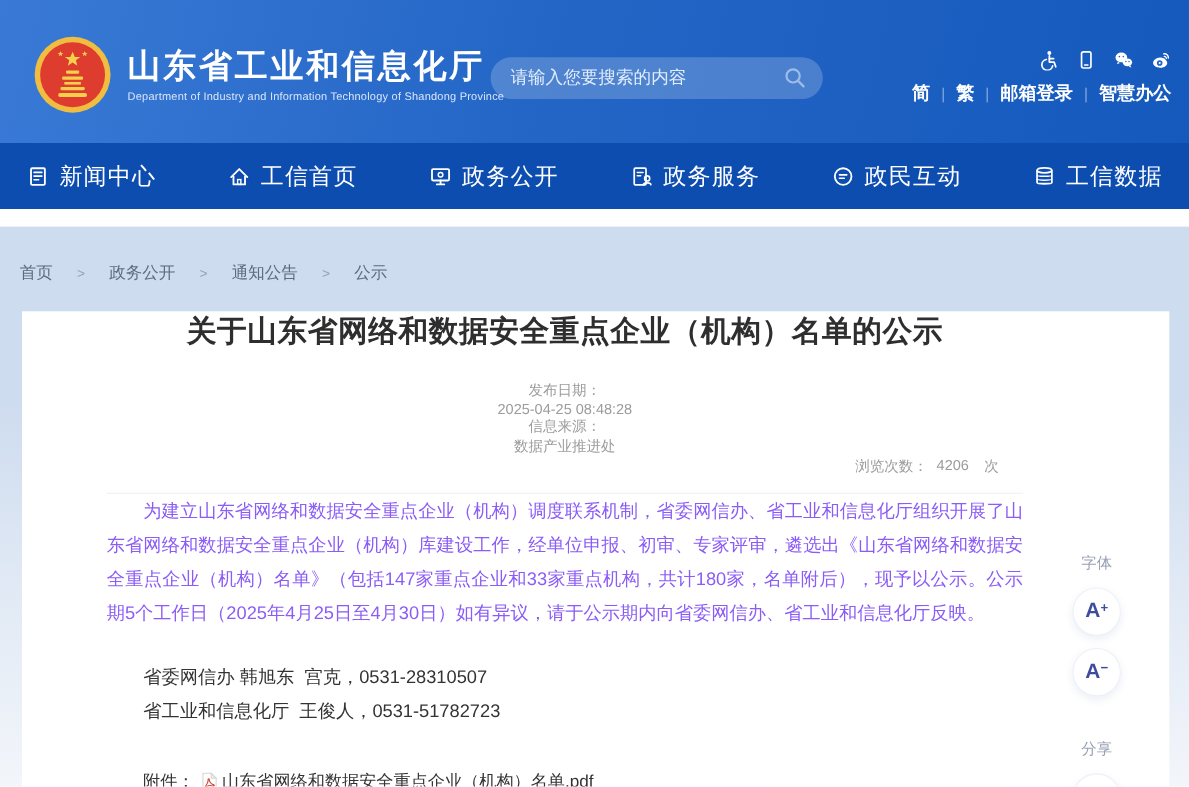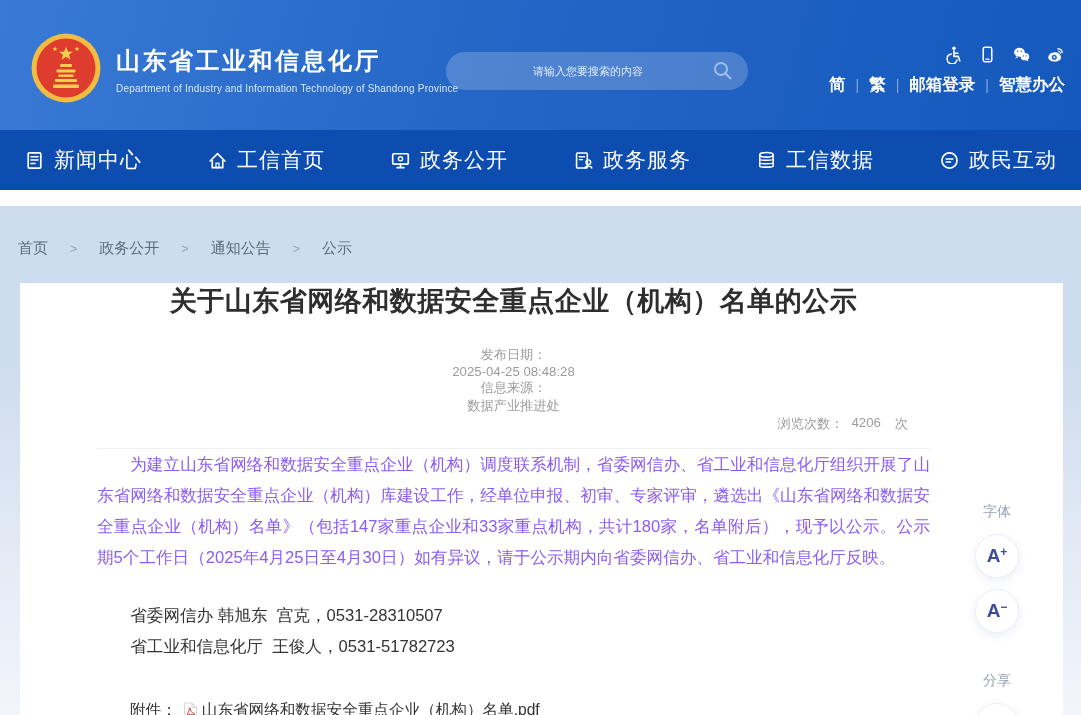--- a/index.html
+++ b/index.html
@@ -5,26 +5,26 @@
   * { margin:0; padding:0; box-sizing:border-box; }
   html,body { width:1081px; height:715px; overflow:hidden; }
   body { font-family:"Liberation Sans","DejaVu Sans",sans-serif; background:#fff; }
   .page { position:relative; width:1081px; height:715px; overflow:hidden; }
 
   
   .header { position:relative; height:130px;
     background:linear-gradient(105deg,#3a7ad6 0%,#2466c6 45%,#1559bd 100%); }
   .emblem { position:absolute; left:30px; top:32px; width:72px; height:72px; }
   .title-block { position:absolute; left:116px; top:44px; color:#fff; }
-  .site-title { font-size:24px; font-weight:bold; letter-spacing:2.5px; line-height:34px; }
+  .site-title { font-size:30px; font-weight:bold; letter-spacing:2.5px; line-height:34px; }
   .site-subtitle { margin-top:5px; font-size:10px; color:#d9e6f9; letter-spacing:.2px; }
   .search-box { position:absolute; left:446px; top:52px; width:302px; height:38px;
     background:rgba(255,255,255,.20); border-radius:19px; display:flex; align-items:center; padding:0 14px 0 18px; }
   .search-box input { flex:1; background:transparent; border:none; outline:none;
-    font-size:11px; color:#fff; font-family:inherit;text-align:center; }
+    font-size:16px; color:#fff; font-family:inherit; }
   .search-box input::placeholder { color:#e2edfb; }
   .search-btn { width:22px; height:22px; cursor:pointer; flex:0 0 auto; }
   .utility { position:absolute; right:16px; top:44px; width:235px; text-align:right; }
   .util-icons { display:flex; justify-content:flex-end; gap:15px; align-items:center; height:20px; }
   .util-icons span { display:inline-flex; width:19px; height:19px; cursor:pointer; }
   .util-links { margin-top:10px; display:flex; justify-content:flex-end; align-items:center;
     gap:10px; color:#fff; font-size:16.5px; font-weight:600; white-space:nowrap; }
   .util-links .sep { color:rgba(255,255,255,.45); font-weight:400; font-size:14px; }
   .util-links span { cursor:pointer; }
 
@@ -183,32 +183,32 @@
       <svg viewBox="0 0 20 20">
         <rect x="3.4" y="2.8" width="10.2" height="14.4" rx="1" fill="none" stroke="#fff" stroke-width="1.5"></rect>
         <path d="M6 6.4 H11 M6 9.2 H9" stroke="#fff" stroke-width="1.3" stroke-linecap="round"></path>
         <circle cx="14.6" cy="11.6" r="2.2" fill="none" stroke="#fff" stroke-width="1.4"></circle>
         <path d="M11.4 17.2 C11.4 14.9 17.8 14.9 17.8 17.2" fill="none" stroke="#fff" stroke-width="1.4" stroke-linecap="round"></path>
         </svg>
       <span>政务服务</span>
     </div>
     <div class="nav-item">
       <svg viewBox="0 0 20 20">
+        <circle cx="10" cy="10" r="7.2" fill="none" stroke="#fff" stroke-width="1.6"></circle>
+        <path d="M6.8 8.5 H13.2 M6.8 11.5 H11" stroke="#fff" stroke-width="1.4" stroke-linecap="round"></path>
+        </svg>
+      <span>政民互动</span>
+    </div>
+    <div class="nav-item">
+      <svg viewBox="0 0 20 20">
         <ellipse cx="10" cy="4.6" rx="6.4" ry="2.2" fill="none" stroke="#fff" stroke-width="1.5"></ellipse>
         <path d="M3.6 4.6 V15.4 C3.6 16.6 16.4 16.6 16.4 15.4 V4.6" fill="none" stroke="#fff" stroke-width="1.5"></path>
         <path d="M3.6 8.9 C3.6 10.1 16.4 10.1 16.4 8.9 M3.6 12.2 C3.6 13.4 16.4 13.4 16.4 12.2" fill="none" stroke="#fff" stroke-width="1.3"></path>
         </svg>
       <span>工信数据</span>
-    </div>
-    <div class="nav-item">
-      <svg viewBox="0 0 20 20">
-        <circle cx="10" cy="10" r="7.2" fill="none" stroke="#fff" stroke-width="1.6"></circle>
-        <path d="M6.8 8.5 H13.2 M6.8 11.5 H11" stroke="#fff" stroke-width="1.4" stroke-linecap="round"></path>
-        </svg>
-      <span>政民互动</span>
     </div>
   </div>
 
   <div class="lower">
     <div class="breadcrumb">
       <span class="crumb">首页</span>
       <span class="bsep">&gt;</span>
       <span class="crumb">政务公开</span>
       <span class="bsep">&gt;</span>
       <span class="crumb">通知公告</span>

